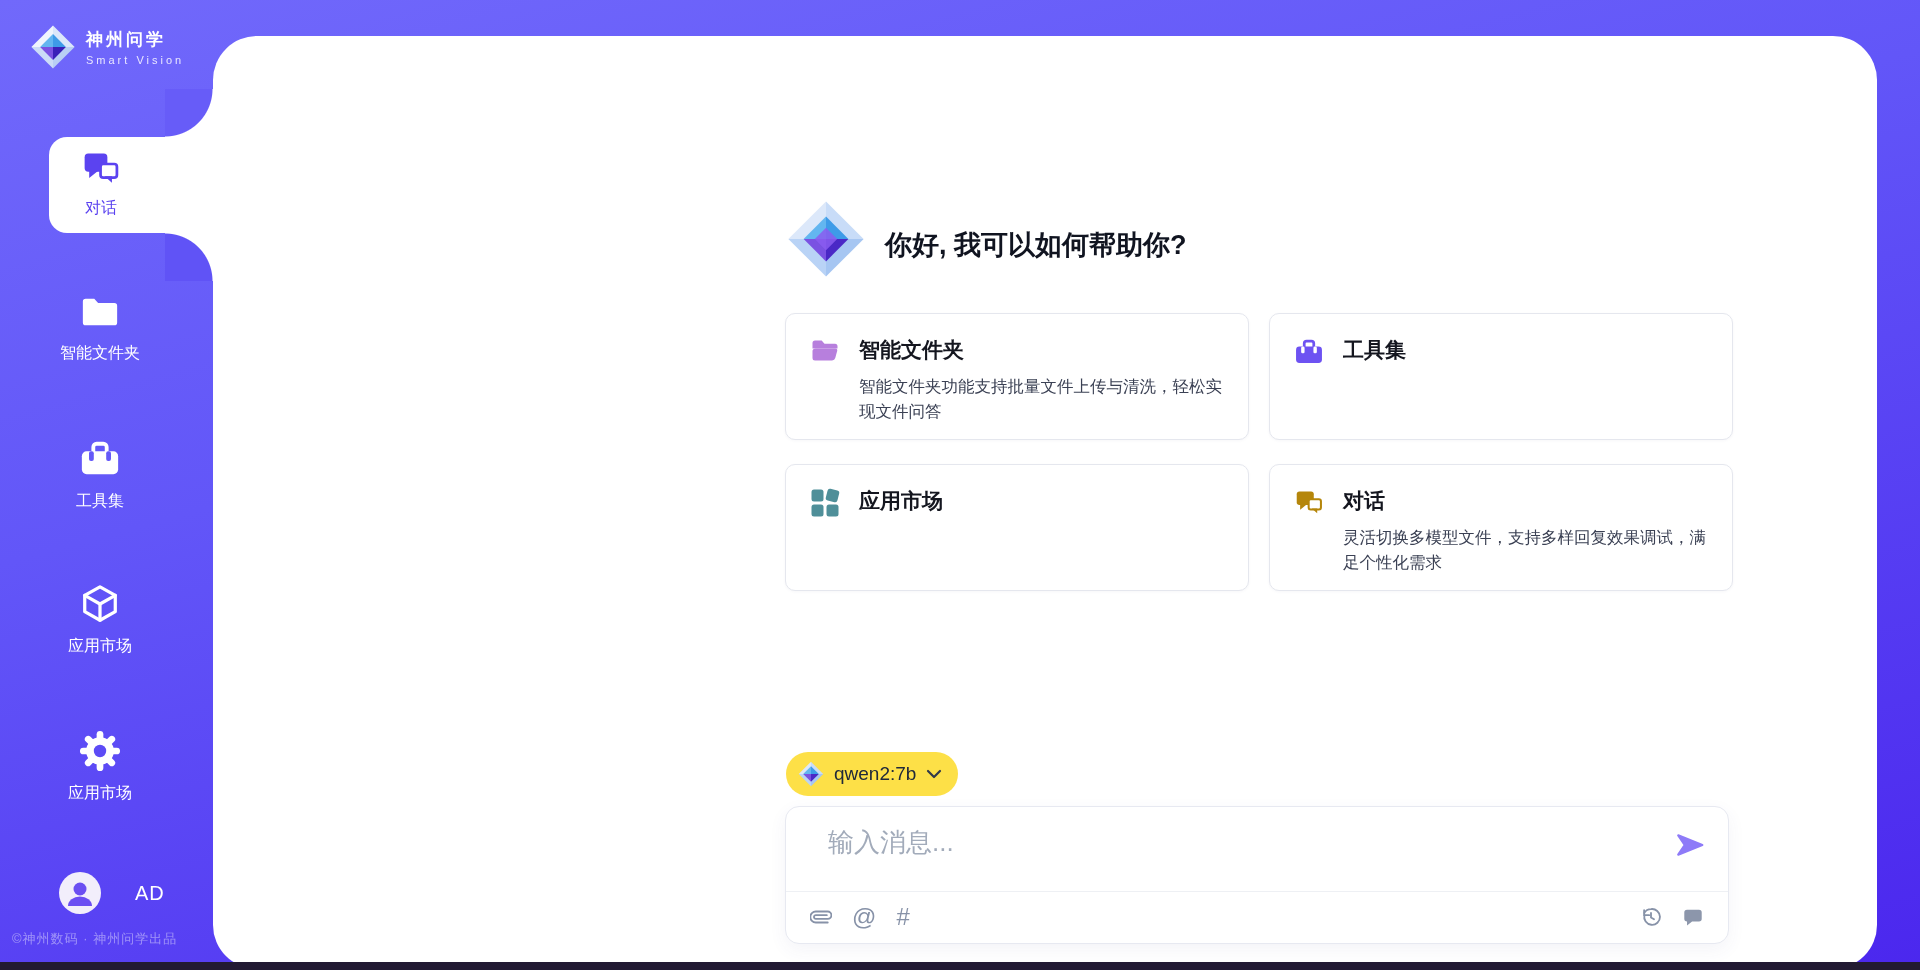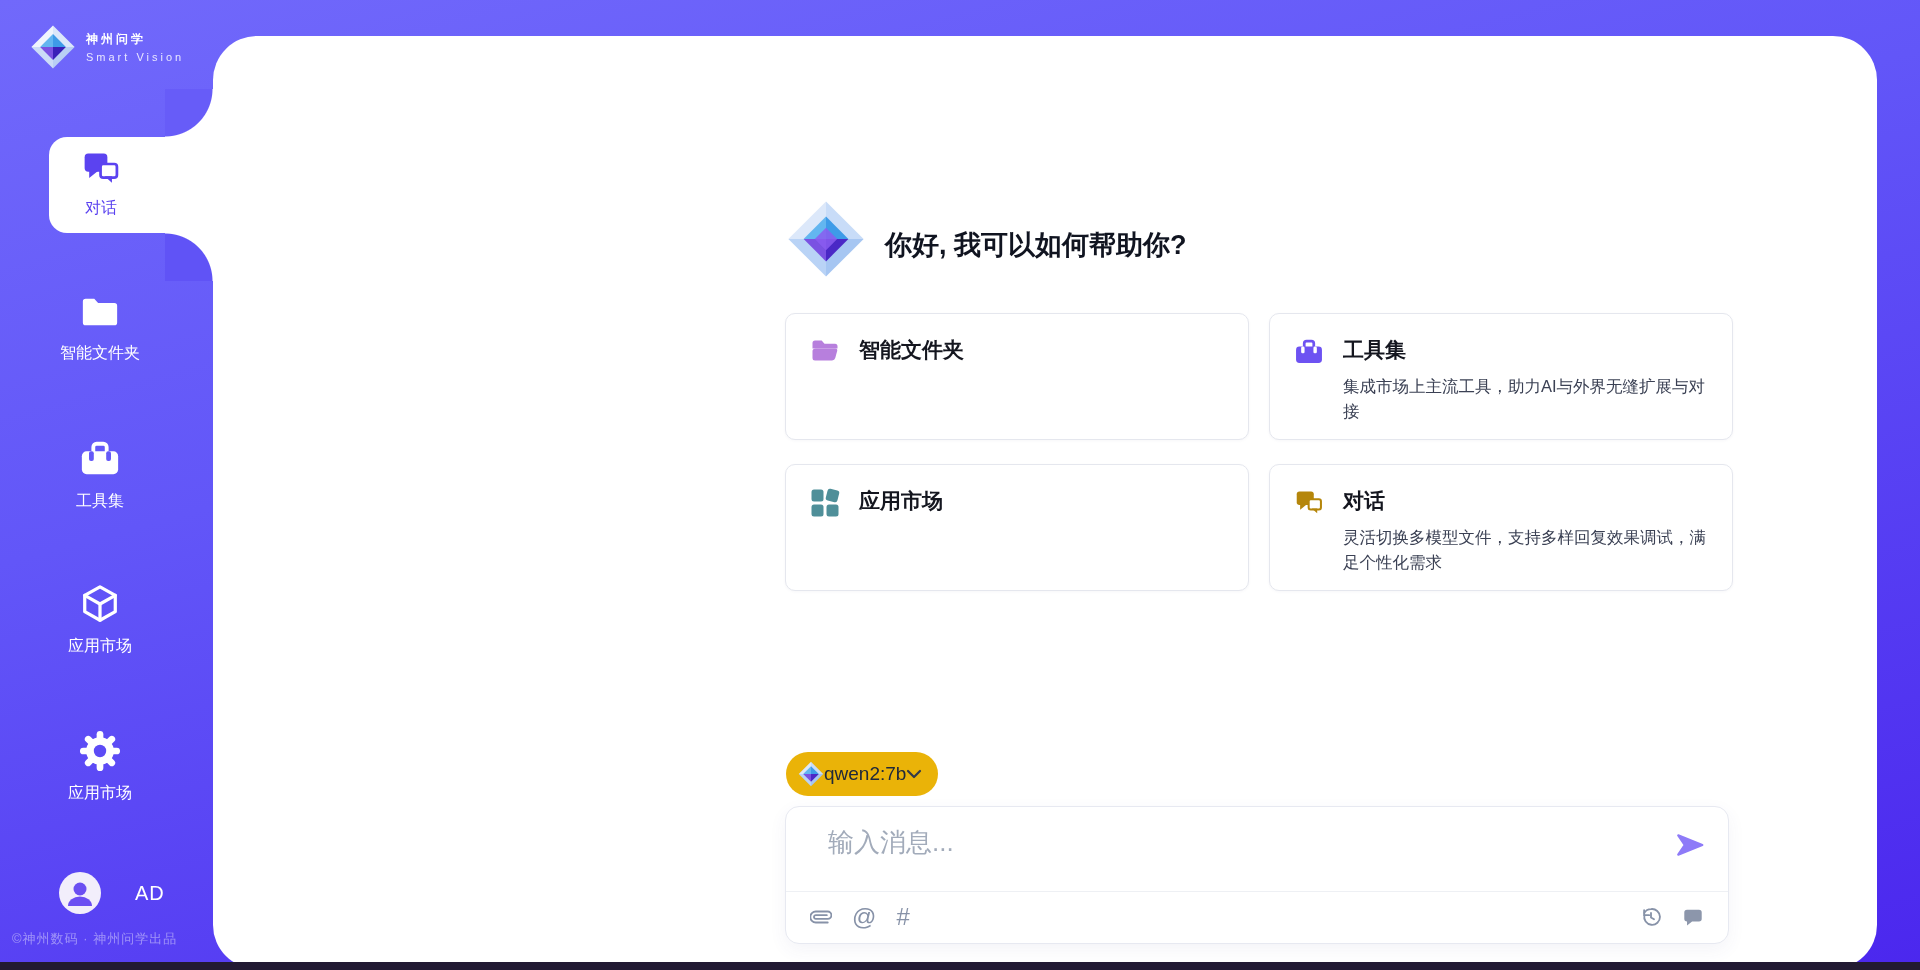--- a/index.html
+++ b/index.html
@@ -10,21 +10,21 @@
     position:relative;
   }
   .bottom-edge { position:absolute; left:0; bottom:0; width:1920px; height:8px; background:#221a33; }
 
   
   .panel { position:absolute; left:213px; top:17px; width:1664px; height:933px;
     background:#ffffff; border-radius:44px;margin-top:19px; }
 
   
   .logo-wrap { position:absolute; left:30px; top:24px; display:flex; align-items:center; gap:10px; }
-  .logo-text-main { color:#fff; font-size:12px; font-weight:700; letter-spacing:3px; }
+  .logo-text-main { color:#fff; font-size:17px; font-weight:700; letter-spacing:3px; }
   .logo-text-sub { color:#e8e6ff; font-size:11px; letter-spacing:3px; margin-top:3px; }
 
   .nav-item { position:absolute; left:0; width:200px; text-align:center; cursor:pointer; }
   .nav-item .nico { display:block; margin:0 auto 7px; }
   .nav-label { color:#ffffff; font-size:16px; }
 
   .tab-active { position:absolute; left:49px; top:137px; width:164px; height:96px;
     background:#fff; border-radius:18px 0 0 18px; cursor:pointer; }
   .tab-inner { position:absolute; left:0; top:12px; width:104px; text-align:center; }
   .tab-inner .nico { display:block; margin:0 auto 5px; }
@@ -50,21 +50,21 @@
     grid-template-columns:464px 464px; grid-auto-rows:127px; column-gap:20px; row-gap:24px; }
   .card { background:#fff; border:1px solid #e5e7ee; border-radius:10px;
     padding:22px 24px; display:flex; gap:19px; cursor:pointer;
     box-shadow:0 1px 3px rgba(40,40,90,0.04); }
   .card-icon { flex:0 0 30px; padding-top:1px; }
   .card-title { font-size:21px; font-weight:700; color:#14161f; }
   .card-desc { margin-top:10px; font-size:16.5px; line-height:1.5; color:#3b4154; }
 
   
   .model-pill { position:absolute; left:573px; top:716px; height:44px; padding:0 16px 0 12px;
-    background:#eab308; border-radius:22px; display:flex; align-items:center; cursor:pointer; }
+    background:#fde047; border-radius:22px; display:flex; align-items:center; gap:10px; cursor:pointer; }
   .model-name { font-size:19px; color:#20293a; }
 
   
   .composer { position:absolute; left:572px; top:770px; width:944px; height:138px;
     background:#fff; border:1px solid #e7e9f1; border-radius:14px;
     box-shadow:0 6px 18px rgba(70,70,140,0.06); }
   .composer textarea { position:absolute; left:42px; top:18px; width:840px; height:56px;
     border:none; outline:none; resize:none; font-family:inherit; font-size:26px; color:#2a3140; background:transparent; }
   .composer textarea::placeholder { color:#a2abba; }
   .send-btn { position:absolute; right:22px; top:22px; width:32px; height:32px;
@@ -100,39 +100,39 @@
 
     <div class="card">
       <span class="card-icon">
         <svg width="30" height="27" viewBox="0 0 36 32" fill="#b77fdd">
           <path d="M3,7 q0,-3 3,-3 h8 l3.4,4 h12.6 q3,0 3,3 v2.5 H3 Z"></path>
           <path d="M7,13.5 h23.2 q3.2,0 2.4,3 l-2.3,8.6 q-0.8,2.9 -3.8,2.9 H6 q-3,0 -3,-3 v-8.5 q0,-3 4,-3 z"></path>
         </svg>
       </span>
       <div>
         <div class="card-title">智能文件夹</div>
+        <div class="card-desc">智能文件夹功能支持批量文件上传与清洗，轻松实现文件问答</div>
       </div>
     </div>
 
     <div class="card">
       <span class="card-icon">
         <svg width="30" height="30" viewBox="0 0 44 44">
           <mask id="bm-card">
             <rect width="44" height="44" fill="black"></rect>
             <rect x="3" y="14" width="38" height="24" rx="5" fill="white"></rect>
             <rect x="15" y="6" width="14" height="12" rx="3.5" fill="none" stroke="white" stroke-width="4"></rect>
             <rect x="10.5" y="14" width="5" height="10" rx="2" fill="black"></rect>
             <rect x="28.5" y="14" width="5" height="10" rx="2" fill="black"></rect>
           </mask>
           <rect width="44" height="44" fill="#6d52f2" mask="url(#bm-card)"></rect>
         </svg>
       </span>
       <div>
         <div class="card-title">工具集</div>
-        <div class="card-desc">集成市场上主流工具，助力AI与外界无缝扩展与对接</div>
       </div>
     </div>
 
     <div class="card">
       <span class="card-icon">
         <svg width="30" height="30" viewBox="0 0 30 30" fill="#4f8f99">
           <rect x="1.5" y="1.5" width="12" height="12" rx="2.5"></rect>
           <rect x="16.5" y="1.5" width="12" height="12" rx="2.5" transform="rotate(14 22.5 7.5)"></rect>
           <rect x="1.5" y="16.5" width="12" height="12" rx="2.5"></rect>
           <rect x="16.5" y="16.5" width="12" height="12" rx="2.5"></rect>

